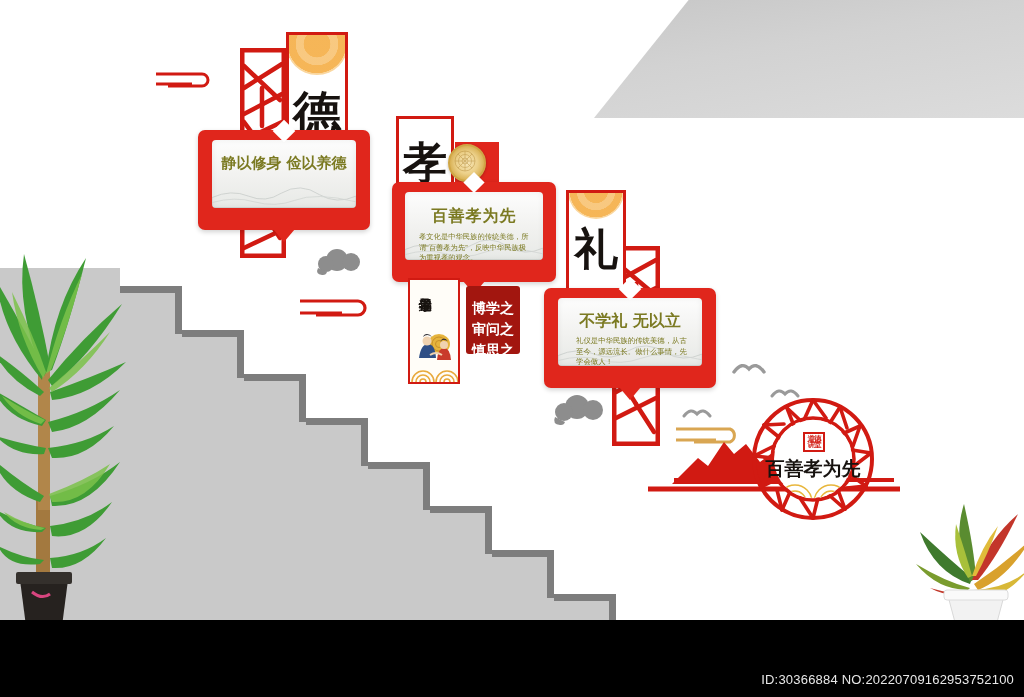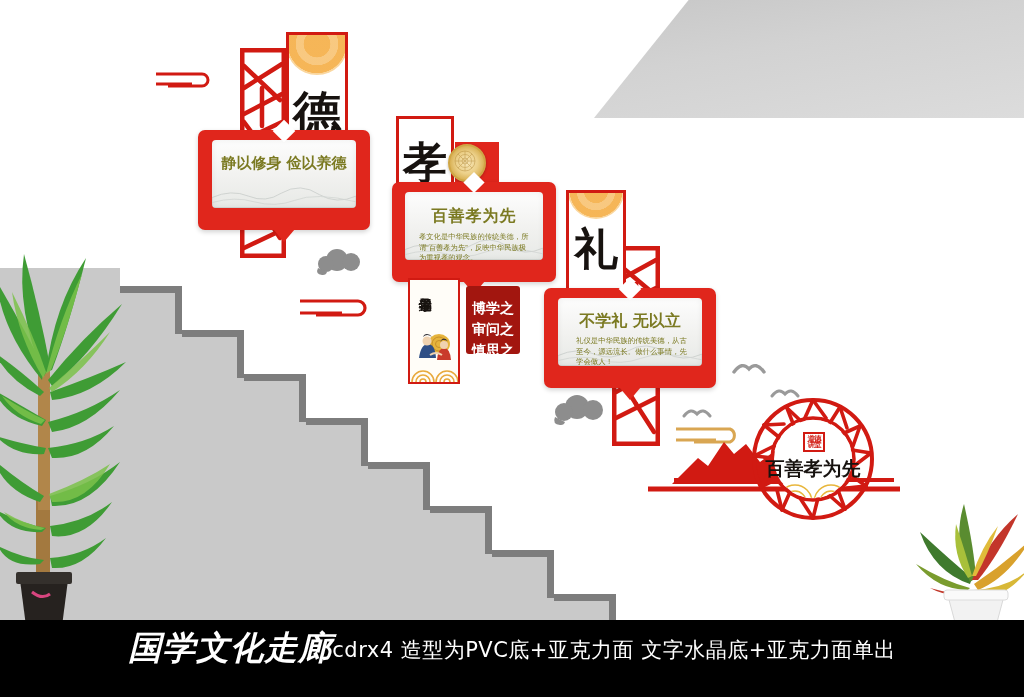--- a/index.html
+++ b/index.html
@@ -511,18 +511,16 @@
           <path d="M58 96 Q36 100 18 90 Q40 96 58 98Z" fill="#c2392b"></path>
         </g>
         <path d="M36 98 L92 98 L84 128 L44 128 Z" fill="#f2f2f2" stroke="#d8d8d8" stroke-width="1"></path>
         <rect x="32" y="92" width="64" height="10" rx="3" fill="#fafafa" stroke="#dcdcdc" stroke-width="1"></rect>
       </svg>
     </div>
 
   </div>
 
   <div class="footer">
-    <div class="cap">
-      <span class="brush">国学文化走廊</span><span class="rest">cdrx4 造型为PVC底+亚克力面 文字水晶底+亚克力面单出</span>
-    </div>
+    <div class="idno">ID:30366884 NO:20220709162953752100</div>
   </div>
 
 </div>
 
 </body></html>

